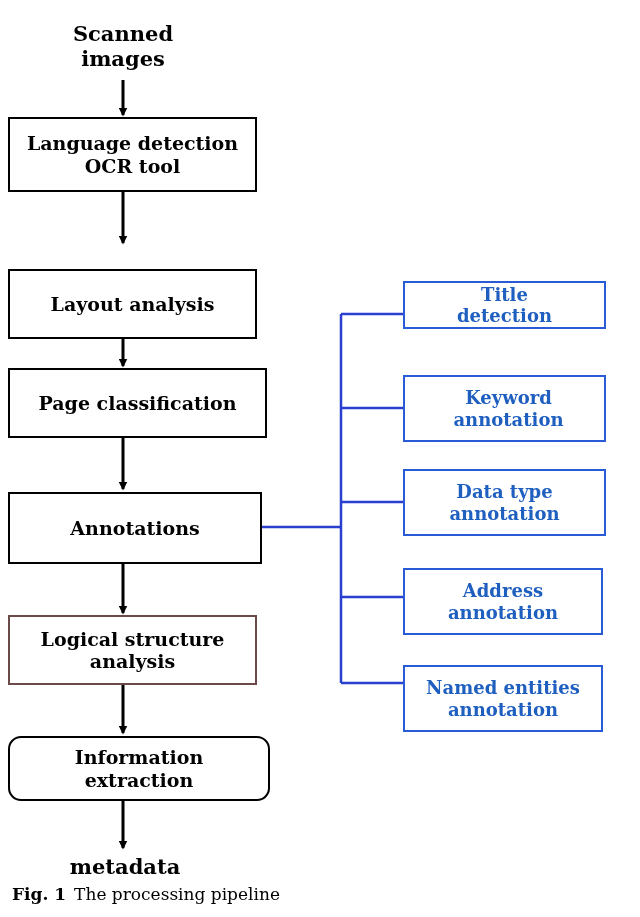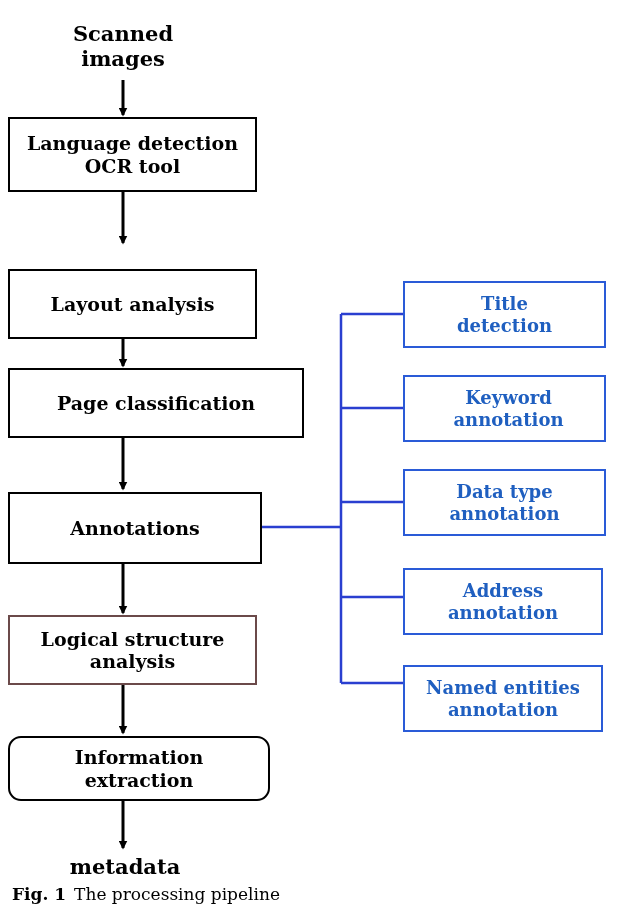--- a/index.html
+++ b/index.html
@@ -120,21 +120,21 @@
       <div>OCR tool</div>
     </div>
   </div>
 
   <div class="node main-node" style="left: 8px; top: 245px; width: 249px; height: 70px; margin-top: 24px;">
     <div>
       <div>Layout analysis</div>
     </div>
   </div>
 
-  <div class="node main-node" style="left: 8px; top: 368px; width: 296px; height: 70px;">
+  <div class="node main-node" style="left: 8px; top: 368px; width: 259px; height: 70px;">
     <div>
       <div>Page classification</div>
     </div>
   </div>
 
   <div class="node main-node" style="left: 8px; top: 492px; width: 254px; height: 72px;">
     <div>
       <div>Annotations</div>
     </div>
   </div>
@@ -148,21 +148,21 @@
 
   <div class="node main-node" style="left: 8px; top: 736px; width: 262px; height: 65px; border-radius: 13px;">
     <div>
       <div>Information</div>
       <div>extraction</div>
     </div>
   </div>
 
   <div class="plain-label" style="left: 40px; top: 855px; width: 170px;">metadata</div>
 
-  <div class="node sub-node" style="left: 403px; top: 281px; width: 203px; height: 67px;">
+  <div class="node sub-node" style="left: 403px; top: 281px; width: 203px; height: 48px;">
     <div>
       <div>Title</div>
       <div>detection</div>
     </div>
   </div>
 
   <div class="node sub-node" style="left: 403px; top: 375px; width: 203px; height: 67px; padding-left: 8px;">
     <div>
       <div>Keyword</div>
       <div>annotation</div>

